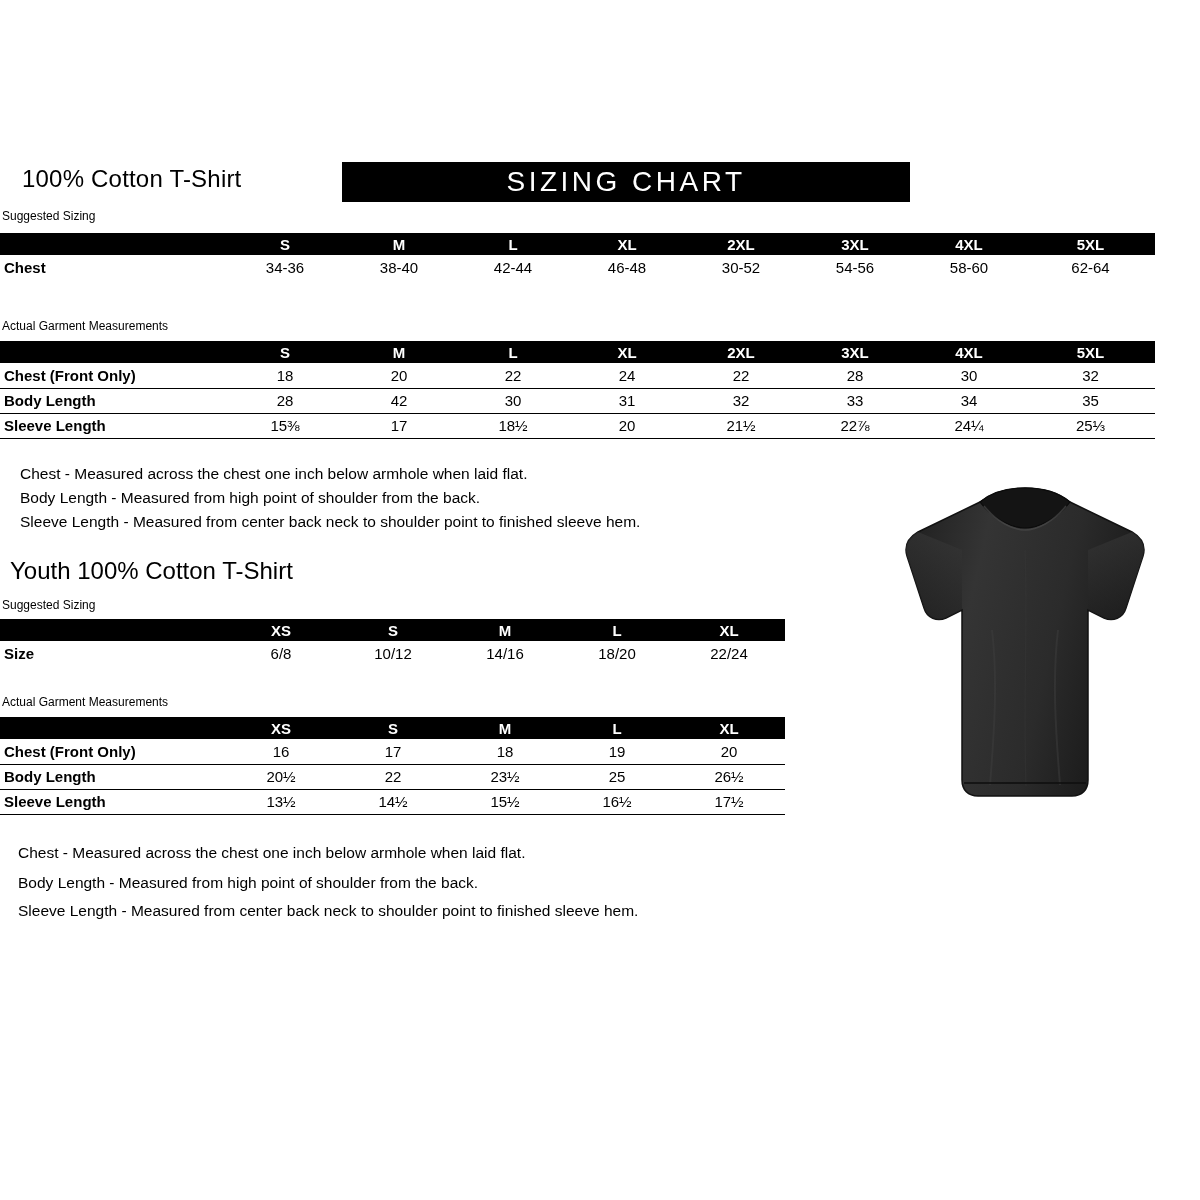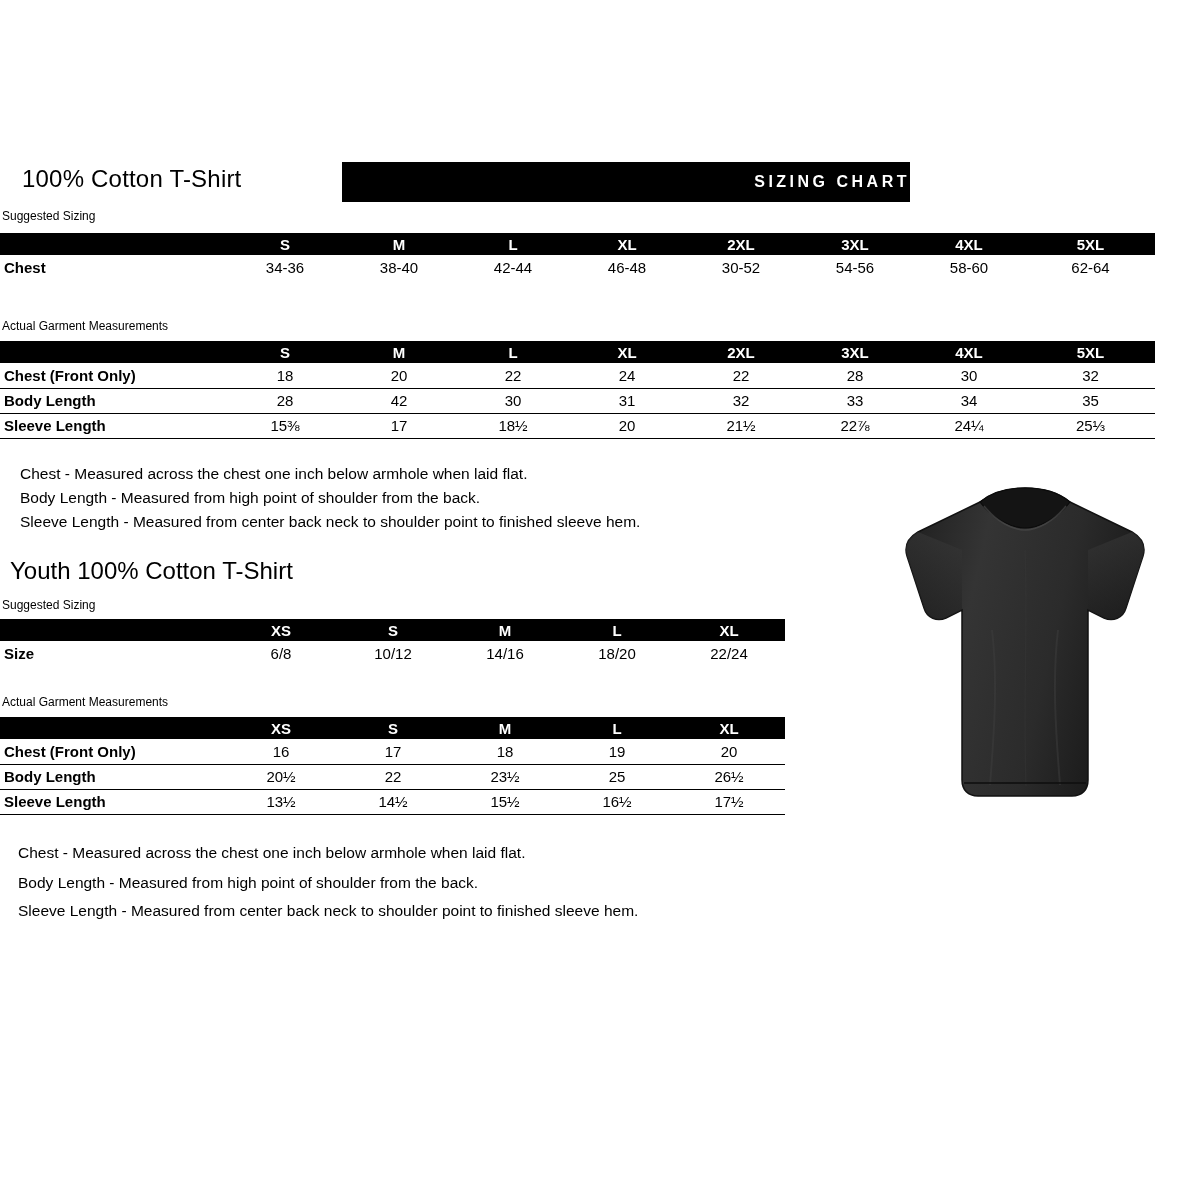--- a/index.html
+++ b/index.html
@@ -37,25 +37,25 @@
   .sizing-banner {
     position: absolute;
     left: 332px; top: 0px;
     width: 568px; height: 40px;
     background: #000000;
   }
   .sizing-banner span {
     position: absolute;
     left: 0; top: 0;
     width: 568px;
-    text-align: right;
+    text-align: center;
     line-height: 40px;
     color: #ffffff;
-    font-size: 16px;
-    font-weight: bold;
+    font-size: 28px;
+    font-weight: normal;
     letter-spacing: 3.5px;
   }
 
   
   .sub-label {
     position: absolute;
     font-size: 12px;
     font-weight: 400;
     white-space: nowrap;
     line-height: 20px;

